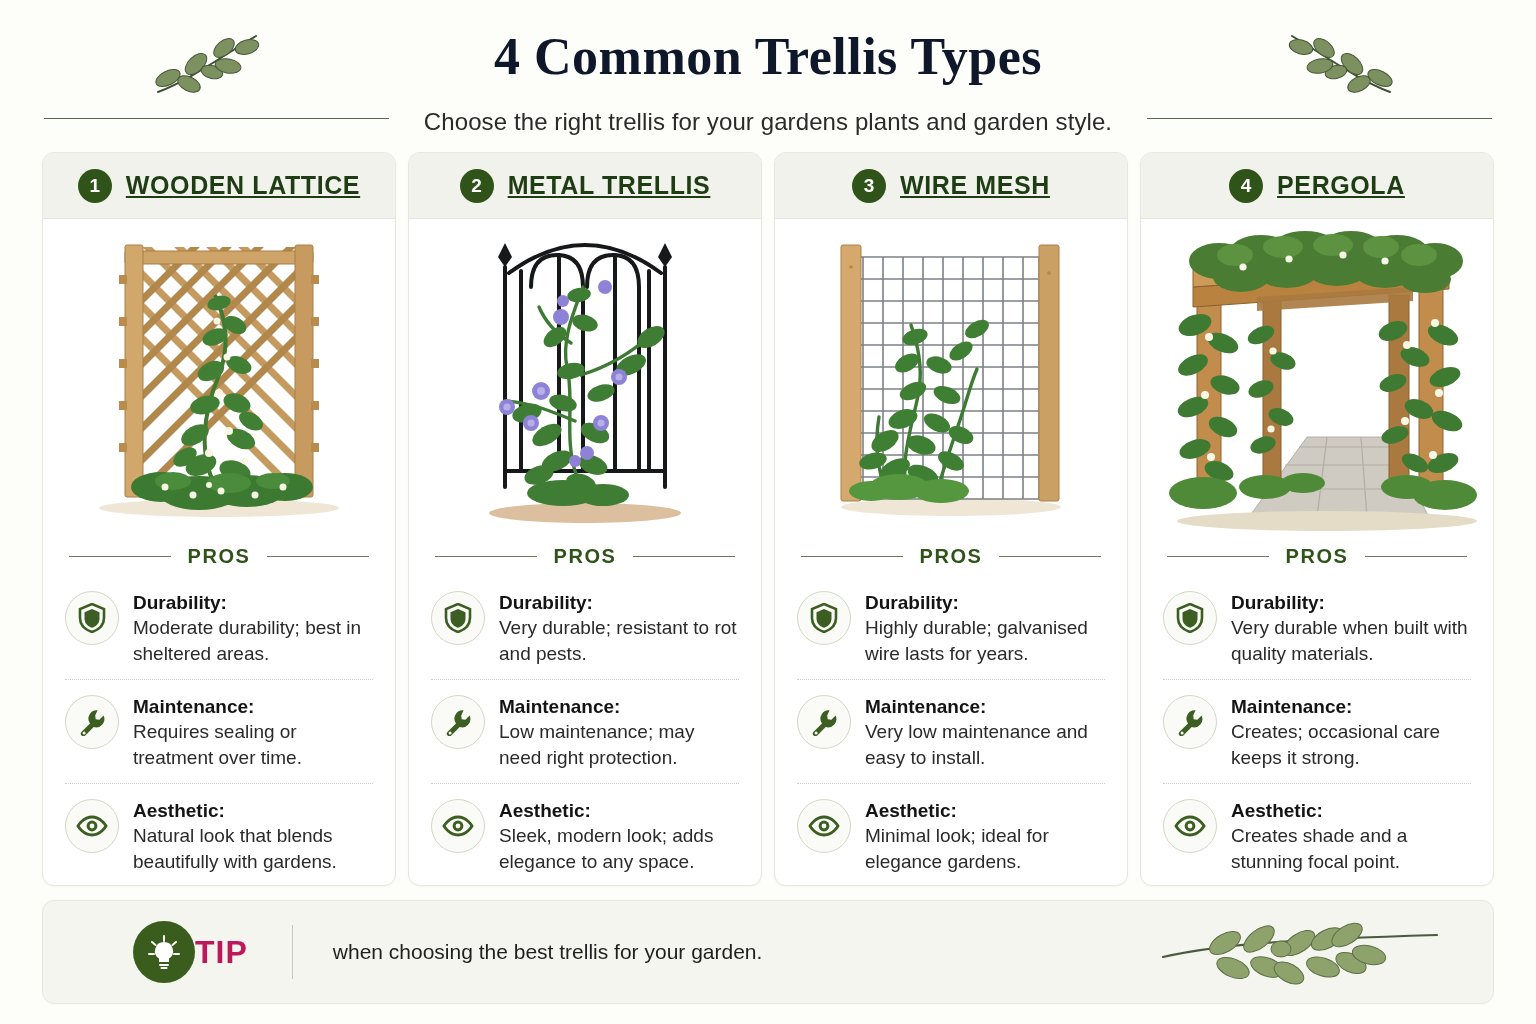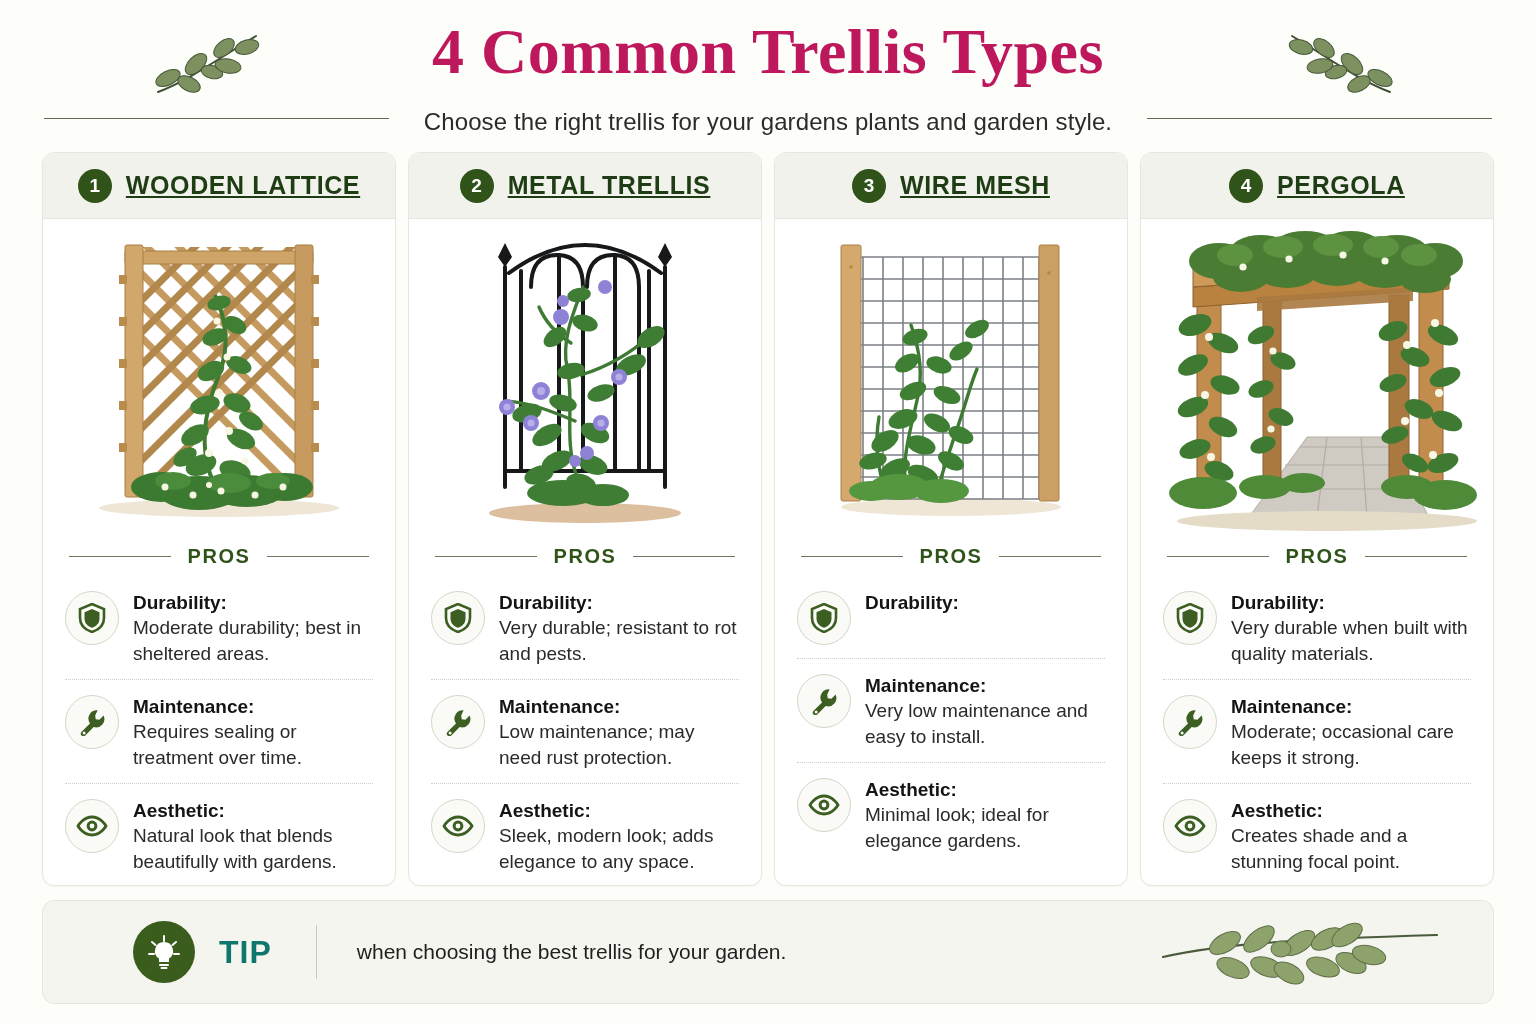--- a/index.html
+++ b/index.html
@@ -8,26 +8,26 @@
     background: #fdfdf9;
     font-family: "Liberation Sans", sans-serif;
     color: #222;
     overflow: hidden;
   }
   .page { position: relative; width: 1536px; height: 1024px; }
 
   
   .header { position: relative; height: 142px; }
   .title {
-    position: absolute; left: 0; right: 0; top: 16px;
+    position: absolute; left: 0; right: 0; top: 28px;
     text-align: center;
     font-family: "Liberation Serif", "DejaVu Serif", serif;
-    font-size: 64px;
+    font-size: 52px;
     font-weight: 700;
-    color: #be185d;
+    color: #0f172a;
     letter-spacing: 0.5px;
     line-height: 1.12;
   }
   .subtitle {
     position: absolute; left: 0; right: 0; top: 108px;
     text-align: center;
     font-size: 24px;
     color: #2b2b2b;
     letter-spacing: 0.1px;
   }
@@ -135,22 +135,22 @@
     padding: 0 28px;
     overflow: hidden;
   }
   .tip-bulb {
     width: 62px; height: 62px; border-radius: 50%;
     background: #3a5c1c;
     display: flex; align-items: center; justify-content: center;
     margin-left: 62px;
   }
   .tip-word {
-    font-size: 32px; font-weight: 700; color: #0f766e;
-    letter-spacing: 1px; margin-left: 24px;
+    font-size: 32px; font-weight: 700; color: #be185d;
+    letter-spacing: 1px; 
   }
   .tip-sep { width: 1px; height: 54px; background: #c9c9bd; margin-left: 44px; }
   .tip-text {
     margin-left: 40px;
     font-size: 21px; line-height: 1.52; color: #1f1f1f;
     max-width: 560px;
   }
   .tip-sprig { margin-left: auto; margin-right: 20px; }
 </style>
 </head>
@@ -451,21 +451,21 @@
         </div>
         <div class="feature">
           <div class="f-icon">
             <svg width="28" height="28" viewBox="0 0 28 28">
                 <path d="M19.6 2.2 a8.4 8.4 0 0 0 -7.6 13.2 L3.6 23.8 a2.6 2.6 0 0 0 3.7 3.7 l8.4 -8.4 a8.4 8.4 0 0 0 9.9 -11.6 l-4.2 4.2 -3.7 -0.5 -0.5 -3.7 z" fill="#3c5e22"></path>
                 <circle cx="6.1" cy="24.9" r="1.5" fill="#fafbf6"></circle>
               </svg>
           </div>
           <div class="f-text">
             <div class="f-label">Maintenance:</div>
-            <div class="f-desc">Low maintenance; may need rust protection.</div>
+            <div class="f-desc">Low maintenance; may need right protection.</div>
           </div>
         </div>
         <div class="feature">
           <div class="f-icon">
             <svg width="32" height="22" viewBox="0 0 32 22">
                 <path d="M16 2 C25 2 30 11 30 11 C30 11 25 20 16 20 C7 20 2 11 2 11 C2 11 7 2 16 2 Z" fill="none" stroke="#3c5e22" stroke-width="2.8"></path>
                 <circle cx="16" cy="11" r="5.4" fill="#3c5e22"></circle>
                 <circle cx="16" cy="11" r="2.4" fill="#fafbf6"></circle>
               </svg>
           </div>
@@ -556,20 +556,21 @@
       <div class="features">
         <div class="feature">
           <div class="f-icon">
             <svg width="28" height="30" viewBox="0 0 28 30">
                 <path d="M14 1 L26 6 V15 C26 23 20 27 14 29 C8 27 2 23 2 15 V6 Z" fill="none" stroke="#3c5e22" stroke-width="2.6"></path>
                 <path d="M14 6 L21.5 9.2 V15.4 C21.5 20.6 17.8 23.4 14 24.8 C10.2 23.4 6.5 20.6 6.5 15.4 V9.2 Z" fill="#3c5e22"></path>
               </svg>
           </div>
           <div class="f-text">
             <div class="f-label">Durability:</div>
+            <div class="f-desc">Highly durable; galvanised wire lasts for years.</div>
           </div>
         </div>
         <div class="feature">
           <div class="f-icon">
             <svg width="28" height="28" viewBox="0 0 28 28">
                 <path d="M19.6 2.2 a8.4 8.4 0 0 0 -7.6 13.2 L3.6 23.8 a2.6 2.6 0 0 0 3.7 3.7 l8.4 -8.4 a8.4 8.4 0 0 0 9.9 -11.6 l-4.2 4.2 -3.7 -0.5 -0.5 -3.7 z" fill="#3c5e22"></path>
                 <circle cx="6.1" cy="24.9" r="1.5" fill="#fafbf6"></circle>
               </svg>
           </div>
           <div class="f-text">
@@ -724,21 +725,21 @@
         </div>
         <div class="feature">
           <div class="f-icon">
             <svg width="28" height="28" viewBox="0 0 28 28">
                 <path d="M19.6 2.2 a8.4 8.4 0 0 0 -7.6 13.2 L3.6 23.8 a2.6 2.6 0 0 0 3.7 3.7 l8.4 -8.4 a8.4 8.4 0 0 0 9.9 -11.6 l-4.2 4.2 -3.7 -0.5 -0.5 -3.7 z" fill="#3c5e22"></path>
                 <circle cx="6.1" cy="24.9" r="1.5" fill="#fafbf6"></circle>
               </svg>
           </div>
           <div class="f-text">
             <div class="f-label">Maintenance:</div>
-            <div class="f-desc">Moderate; occasional care keeps it strong.</div>
+            <div class="f-desc">Creates; occasional care keeps it strong.</div>
           </div>
         </div>
         <div class="feature">
           <div class="f-icon">
             <svg width="32" height="22" viewBox="0 0 32 22">
                 <path d="M16 2 C25 2 30 11 30 11 C30 11 25 20 16 20 C7 20 2 11 2 11 C2 11 7 2 16 2 Z" fill="none" stroke="#3c5e22" stroke-width="2.8"></path>
                 <circle cx="16" cy="11" r="5.4" fill="#3c5e22"></circle>
                 <circle cx="16" cy="11" r="2.4" fill="#fafbf6"></circle>
               </svg>
           </div>

